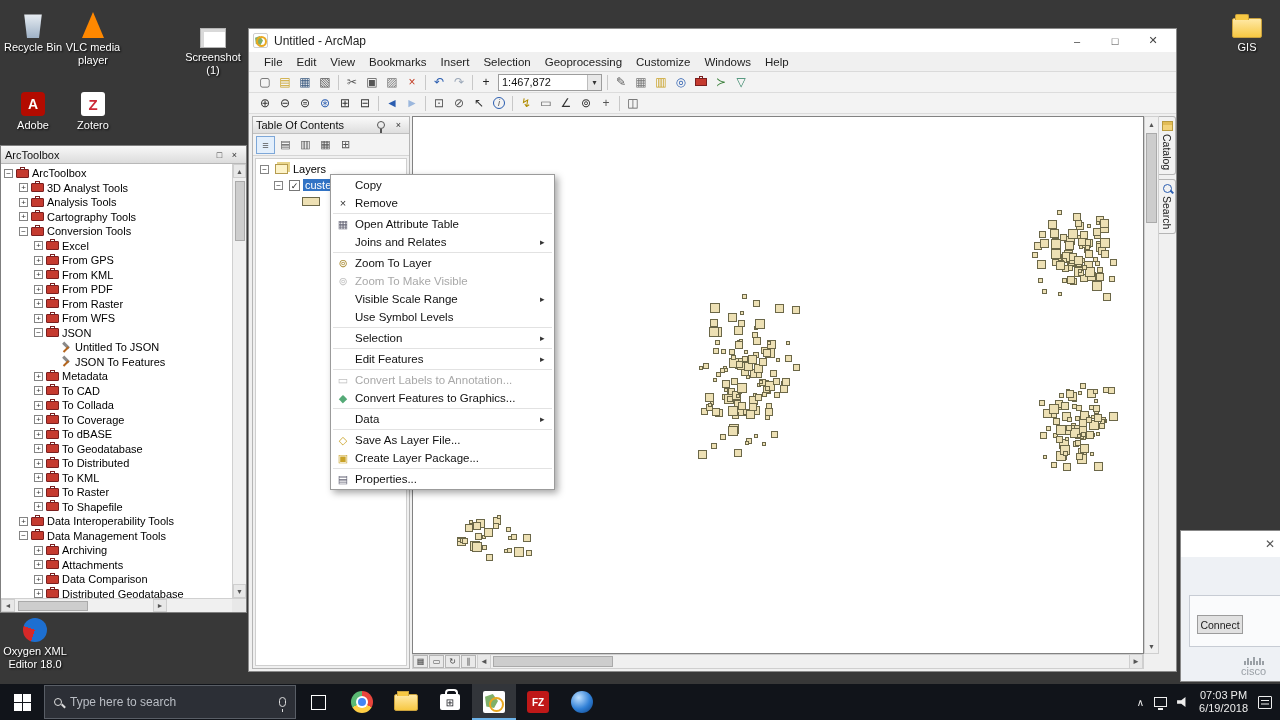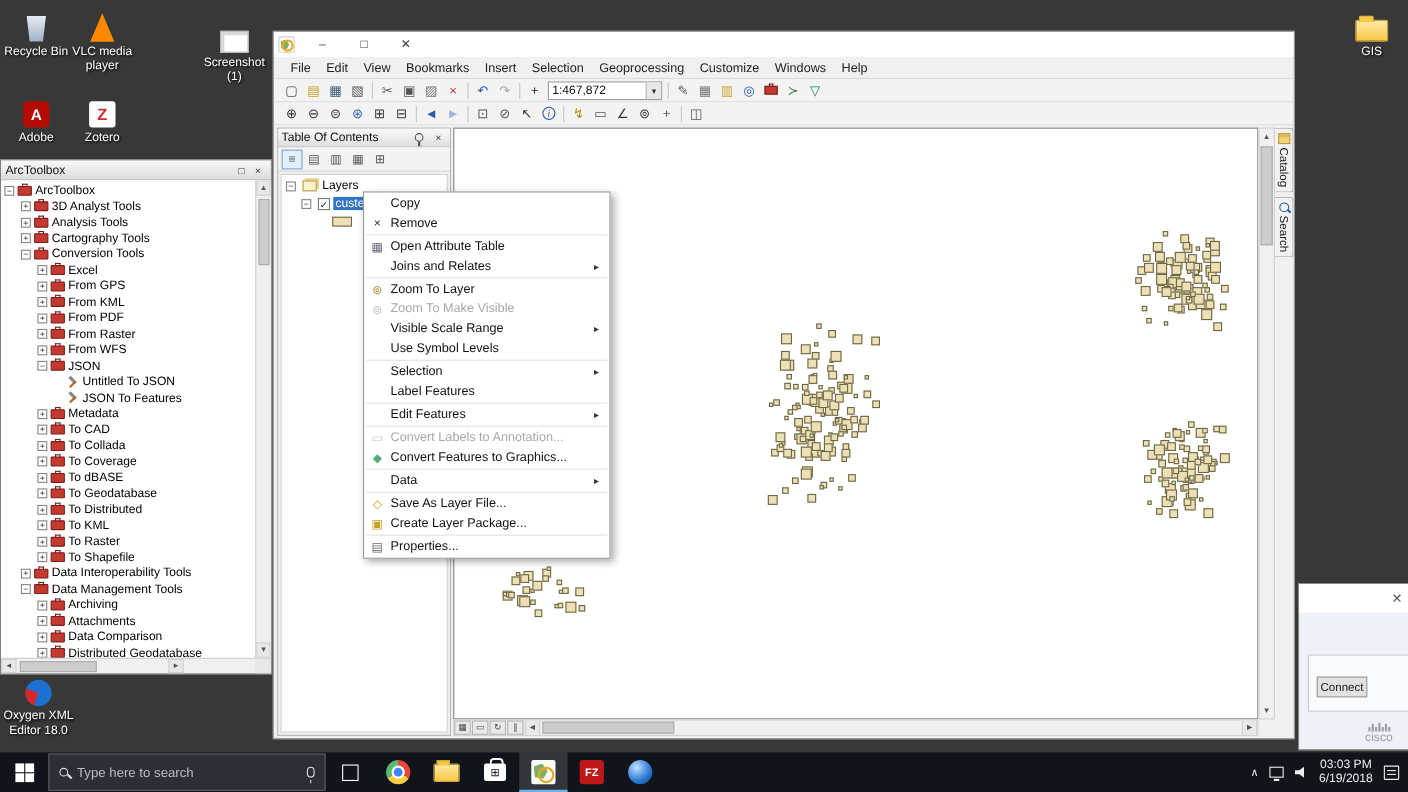--- a/index.html
+++ b/index.html
@@ -373,20 +373,21 @@
     <span class="arr">◄</span>
     <span class="thumb"></span>
     <span class="arr" style="margin-left:auto;">►</span>
     <span class="corner"></span>
   </div>
 </div>
 
 <div id="arcmap">
   <div id="am-title">
     <span class="am-appicon"></span>
+    <span class="t">Untitled - ArcMap</span>
     <span class="capbtn">–</span>
     <span class="capbtn">□</span>
     <span class="capbtn">✕</span>
   </div>
   <div id="am-menubar">
       <span class="menu-item">File</span>
       <span class="menu-item">Edit</span>
       <span class="menu-item">View</span>
       <span class="menu-item">Bookmarks</span>
       <span class="menu-item">Insert</span>
@@ -876,25 +877,20 @@
       <span class="ctx-ic"></span>
       <span class="ctx-lbl">Use Symbol Levels</span>
       <span class="ctx-arrow"></span>
     </div>
     <div class="ctx-sep"></div>
     <div class="ctx-row">
       <span class="ctx-ic"></span>
       <span class="ctx-lbl">Selection</span>
       <span class="ctx-arrow">▸</span>
     </div>
-    <div class="ctx-row">
-      <span class="ctx-ic"></span>
-      <span class="ctx-lbl">Label Features</span>
-      <span class="ctx-arrow"></span>
-    </div>
     <div class="ctx-sep"></div>
     <div class="ctx-row">
       <span class="ctx-ic"></span>
       <span class="ctx-lbl">Edit Features</span>
       <span class="ctx-arrow">▸</span>
     </div>
     <div class="ctx-sep"></div>
     <div class="ctx-row disabled">
       <span class="ctx-ic">▭</span>
       <span class="ctx-lbl">Convert Labels to Annotation...</span>
@@ -985,18 +981,18 @@
       <span class="fz">FZ</span>
     </div>
   <div class="task-btn">
       <span class="sphere"></span>
     </div>
   <div id="tray">
     <span class="chev">∧</span>
     <span class="net"></span>
     <span class="vol"></span>
     <div id="clock">
-      <div>03:03 PM</div>
+      <div>07:03 PM</div>
       <div>6/19/2018</div>
     </div>
     <span class="ac"></span>
   </div>
 </div>
 
 </body></html>

